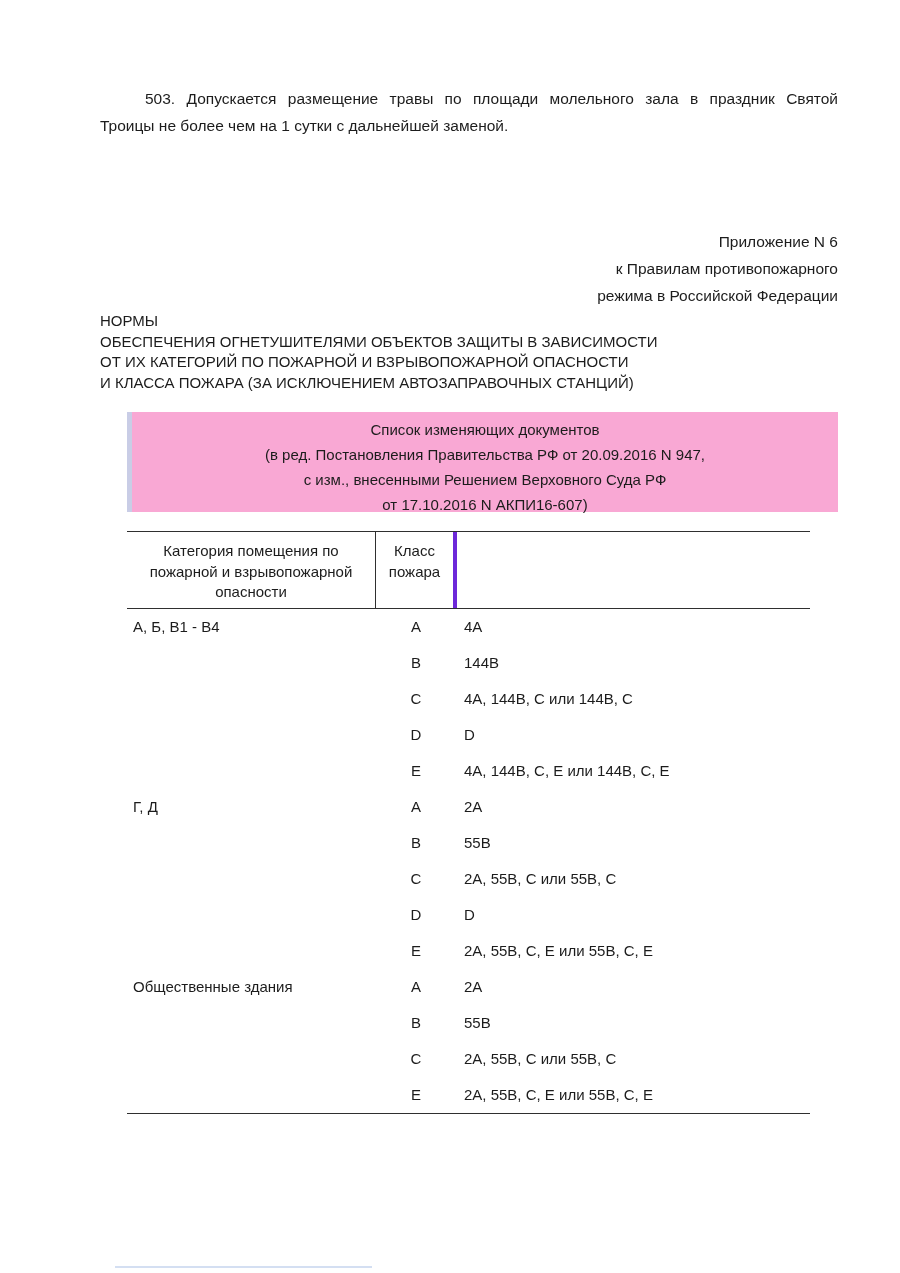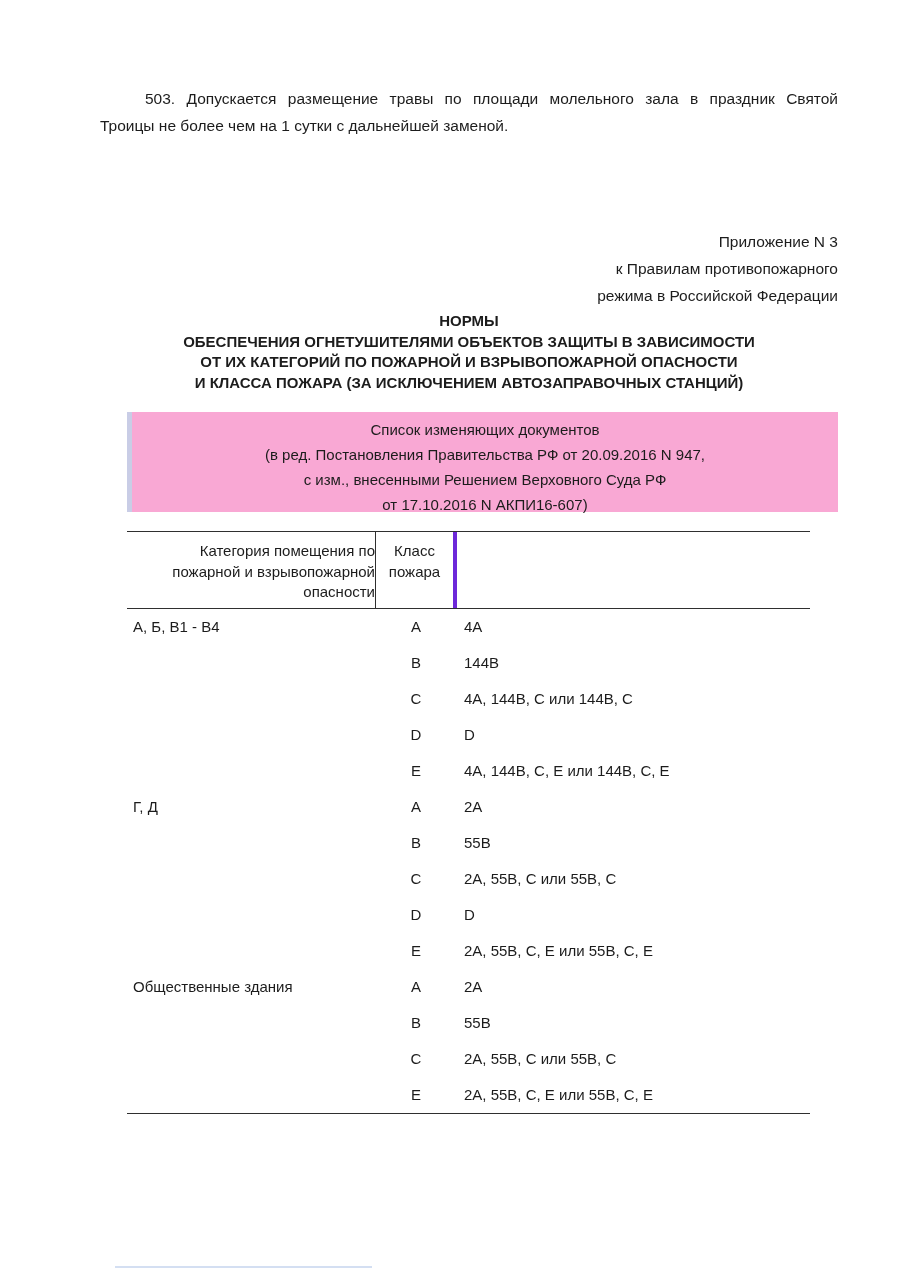--- a/index.html
+++ b/index.html
@@ -10,31 +10,31 @@
   }
   .abs{position:absolute;}
   .prelines{white-space:pre-line;}
   
   #para503{left:100px;top:85px;width:738px;line-height:27px;}
   .jline{text-align:justify;text-align-last:justify;}
   .indent1{padding-left:45px;box-sizing:border-box;}
   
   #appendix{right:62px;top:228px;text-align:right;line-height:27px;}
   
-  #title{left:100px;top:311px;width:738px;text-align:center;font-weight:bold;
+  #title{left:100px;top:311px;width:738px;text-align:left;font-weight:normal;
          font-size:15px;line-height:20.5px;}
   
   #amendbox{left:127px;top:412px;width:711px;height:100px;background:#f1f1f6;
             box-sizing:border-box;border-left:5px solid #c9cde6;
             text-align:center;line-height:25px;padding-top:5px;font-size:15px;}
   
   #fire-table{left:127px;top:531px;width:683px;border-top:1px solid #2f2f2f;font-size:15px;}
   .thead{display:flex;border-bottom:1px solid #2f2f2f;height:77px;box-sizing:border-box;}
   .th{box-sizing:border-box;padding-top:9px;line-height:20.5px;text-align:center;}
-  .th-cat{width:248px;text-align:right;}
+  .th-cat{width:248px;}
   .th-cls{width:82px;border-left:1px solid #2f2f2f;border-right:4px solid #6d28d9;}
   .th-ext{flex:1;}
   .tbody{border-bottom:1px solid #2f2f2f;}
   .trow{display:flex;height:36px;line-height:36px;}
   .td{box-sizing:border-box;white-space:nowrap;overflow:visible;}
   .td-cat{width:248px;padding-left:6px;}
   .td-cls{width:82px;text-align:center;}
   .td-val{flex:1;padding-left:7px;}
   
   #notes{left:100px;top:1136px;width:738px;line-height:28px;}
@@ -42,21 +42,21 @@
   #page-break-line{left:115px;top:1266px;width:257px;height:2px;background:#d4dff2;}
 </style>
 </head>
 <body>
 
 <div id="para503" class="abs">
   <div class="jline indent1">503. Допускается размещение травы по площади молельного зала в праздник Святой</div>
   <div>Троицы не более чем на 1 сутки с дальнейшей заменой.</div>
 </div>
 
-<div id="appendix" class="abs prelines">Приложение N 3
+<div id="appendix" class="abs prelines">Приложение N 6
 к Правилам противопожарного
 режима в Российской Федерации</div>
 
 <div id="title" class="abs prelines">НОРМЫ
 ОБЕСПЕЧЕНИЯ ОГНЕТУШИТЕЛЯМИ ОБЪЕКТОВ ЗАЩИТЫ В ЗАВИСИМОСТИ
 ОТ ИХ КАТЕГОРИЙ ПО ПОЖАРНОЙ И ВЗРЫВОПОЖАРНОЙ ОПАСНОСТИ
 И КЛАССА ПОЖАРА (ЗА ИСКЛЮЧЕНИЕМ АВТОЗАПРАВОЧНЫХ СТАНЦИЙ)</div>
 
 <div id="amendbox" class="abs" style="background: #f9a8d4; border-left-color: rgb(201, 205, 230);">
   <div class="prelines">Список изменяющих документов

